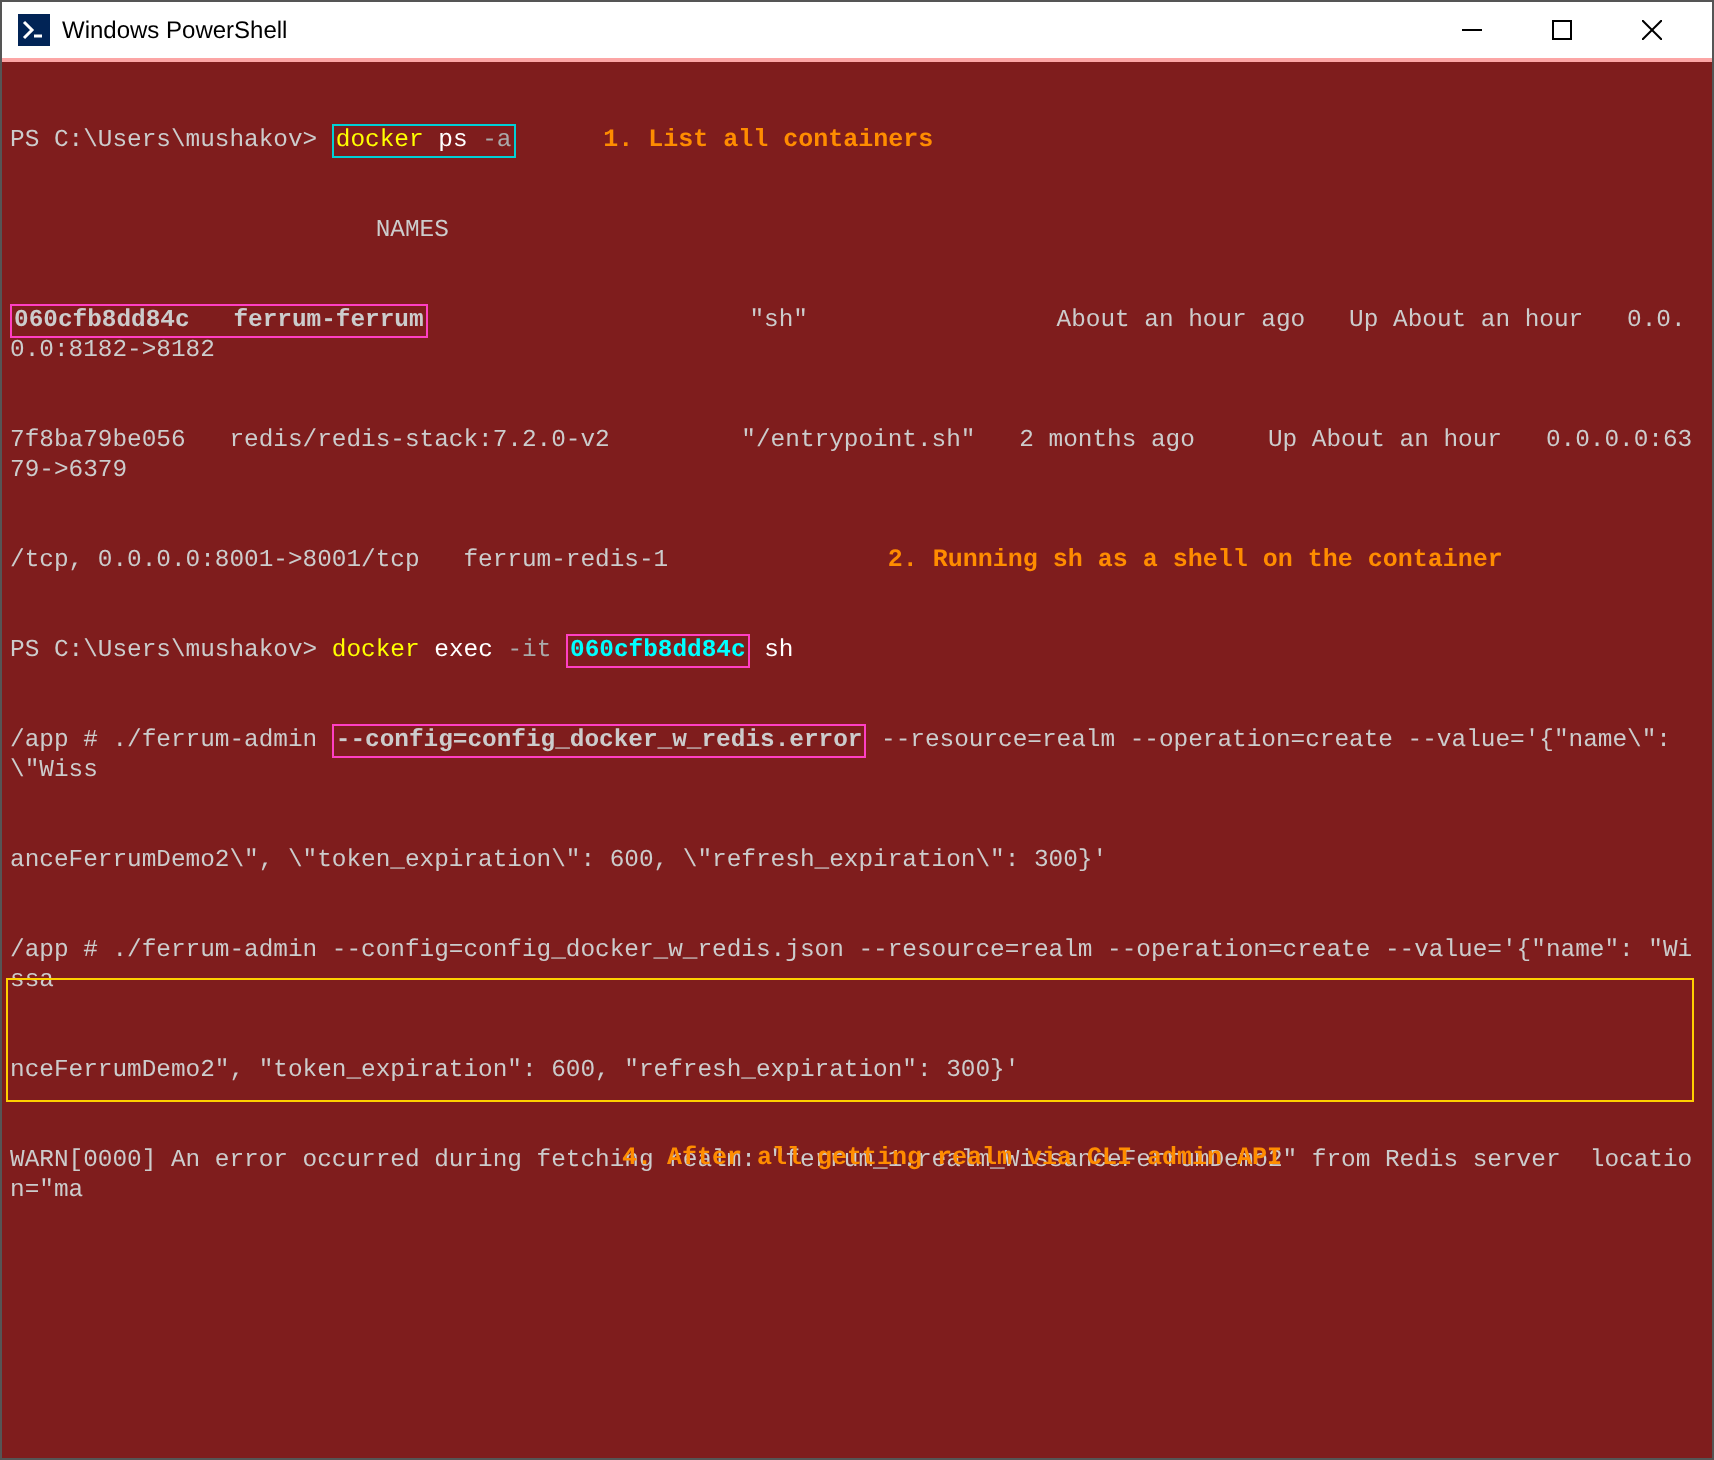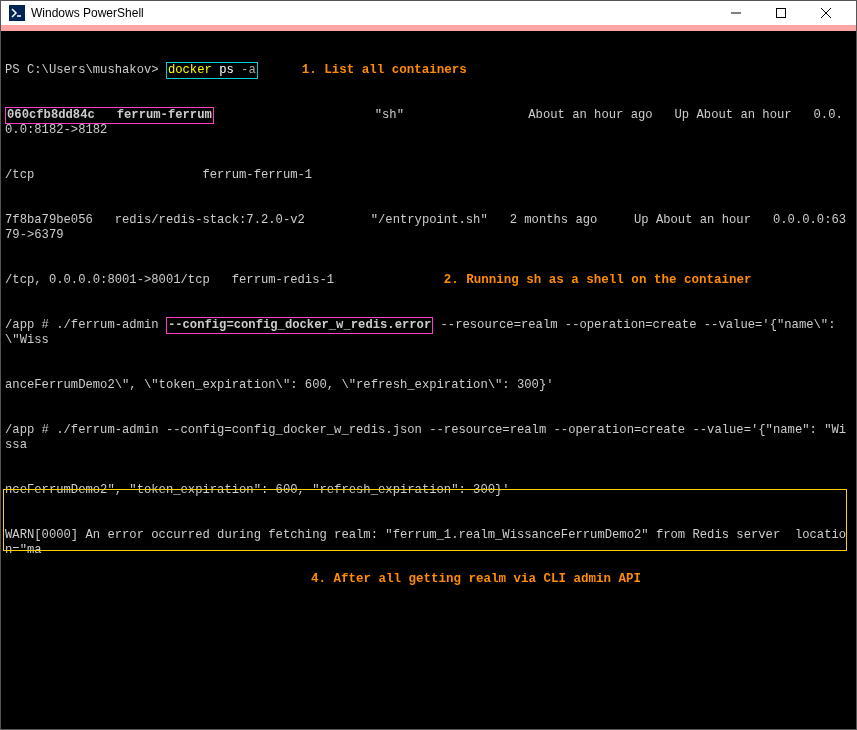--- a/index.html
+++ b/index.html
@@ -17,21 +17,21 @@
       display: flex;
       flex-direction: column;
       border: 1px solid #555;
     }
     .titlebar {
       height: 30px;
       background: #ffffff;
       display: flex;
       align-items: center;
       padding: 0 8px;
-      border-bottom: 6px solid #fca5a5;
+      border-bottom: 2px solid #fca5a5;
     }
     .titlebar-icon {
       width: 16px;
       height: 16px;
       margin-right: 6px;
       display: flex;
       align-items: center;
       justify-content: center;
     }
     .titlebar-title {
@@ -48,21 +48,21 @@
       height: 28px;
       display: flex;
       align-items: center;
       justify-content: center;
       font-family: 'Segoe UI', sans-serif;
       font-size: 12px;
       cursor: pointer;
     }
     .terminal {
       flex: 1;
-      background: #000000;
+      background: #7f1d1d;
       color: #cccccc;
       padding: 2px 4px;
       font-size: 12.2px;
       line-height: 15px;
       overflow: hidden;
       position: relative;
       white-space: pre-wrap;
       word-break: break-all;
     }
     .line { display: block; min-height: 15px; }
@@ -112,24 +112,25 @@
         <svg width="10" height="10">
             <line x1="0" y1="0" x2="10" y2="10" stroke="#000" stroke-width="1"></line>
             <line x1="10" y1="0" x2="0" y2="10" stroke="#000" stroke-width="1"></line>
           </svg>
       </div>
     </div>
   </div>
 
   <div class="terminal">
     <span class="line"><span class="prompt-path">PS C:\Users\mushakov&gt;</span> <span class="hl-cyan"><span class="cmd-yellow">docker</span> <span class="cmd-white">ps</span> <span class="cmd-gray">-a</span></span>      <span class="annotation">1. List all containers</span></span>
+    <span class="line">                         NAMES</span>
     <span class="line"><span class="hl-magenta"><span>060cfb8dd84c</span>   <span>ferrum-ferrum</span></span><span>                      "sh"                 About an hour ago   Up About an hour   0.0.0.0:8182-&gt;8182</span></span>
-    <span class="line">/tcp                       ferrum-ferrum-1</span>
     <span class="line">7f8ba79be056   redis/redis-stack:7.2.0-v2         "/entrypoint.sh"   2 months ago     Up About an hour   0.0.0.0:6379-&gt;6379</span>
     <span class="line"><span>/tcp, 0.0.0.0:8001-&gt;8001/tcp   ferrum-redis-1</span>               <span class="annotation">2. Running sh as a shell on the container</span></span>
+    <span class="line"><span class="prompt-path">PS C:\Users\mushakov&gt;</span> <span class="cmd-yellow">docker</span> <span class="cmd-white">exec</span> <span class="cmd-gray">-it</span> <span class="hl-magenta"><span class="cmd-cyan">060cfb8dd84c</span></span> <span class="cmd-white">sh</span></span>
     <span class="line"><span>/app # ./ferrum-admin </span><span class="hl-magenta">--config=config_docker_w_redis.error</span><span> --resource=realm --operation=create --value='{"name\": \"Wiss</span></span>
     <span class="line">anceFerrumDemo2\", \"token_expiration\": 600, \"refresh_expiration\": 300}'</span>
     <span class="line">/app # ./ferrum-admin --config=config_docker_w_redis.json --resource=realm --operation=create --value='{"name": "Wissa</span>
     <span class="line">nceFerrumDemo2", "token_expiration": 600, "refresh_expiration": 300}'</span>
     <span class="line">WARN[0000] An error occurred during fetching realm: "ferrum_1.realm_WissanceFerrumDemo2" from Redis server  location="ma</span>
     
     
     
     
     

